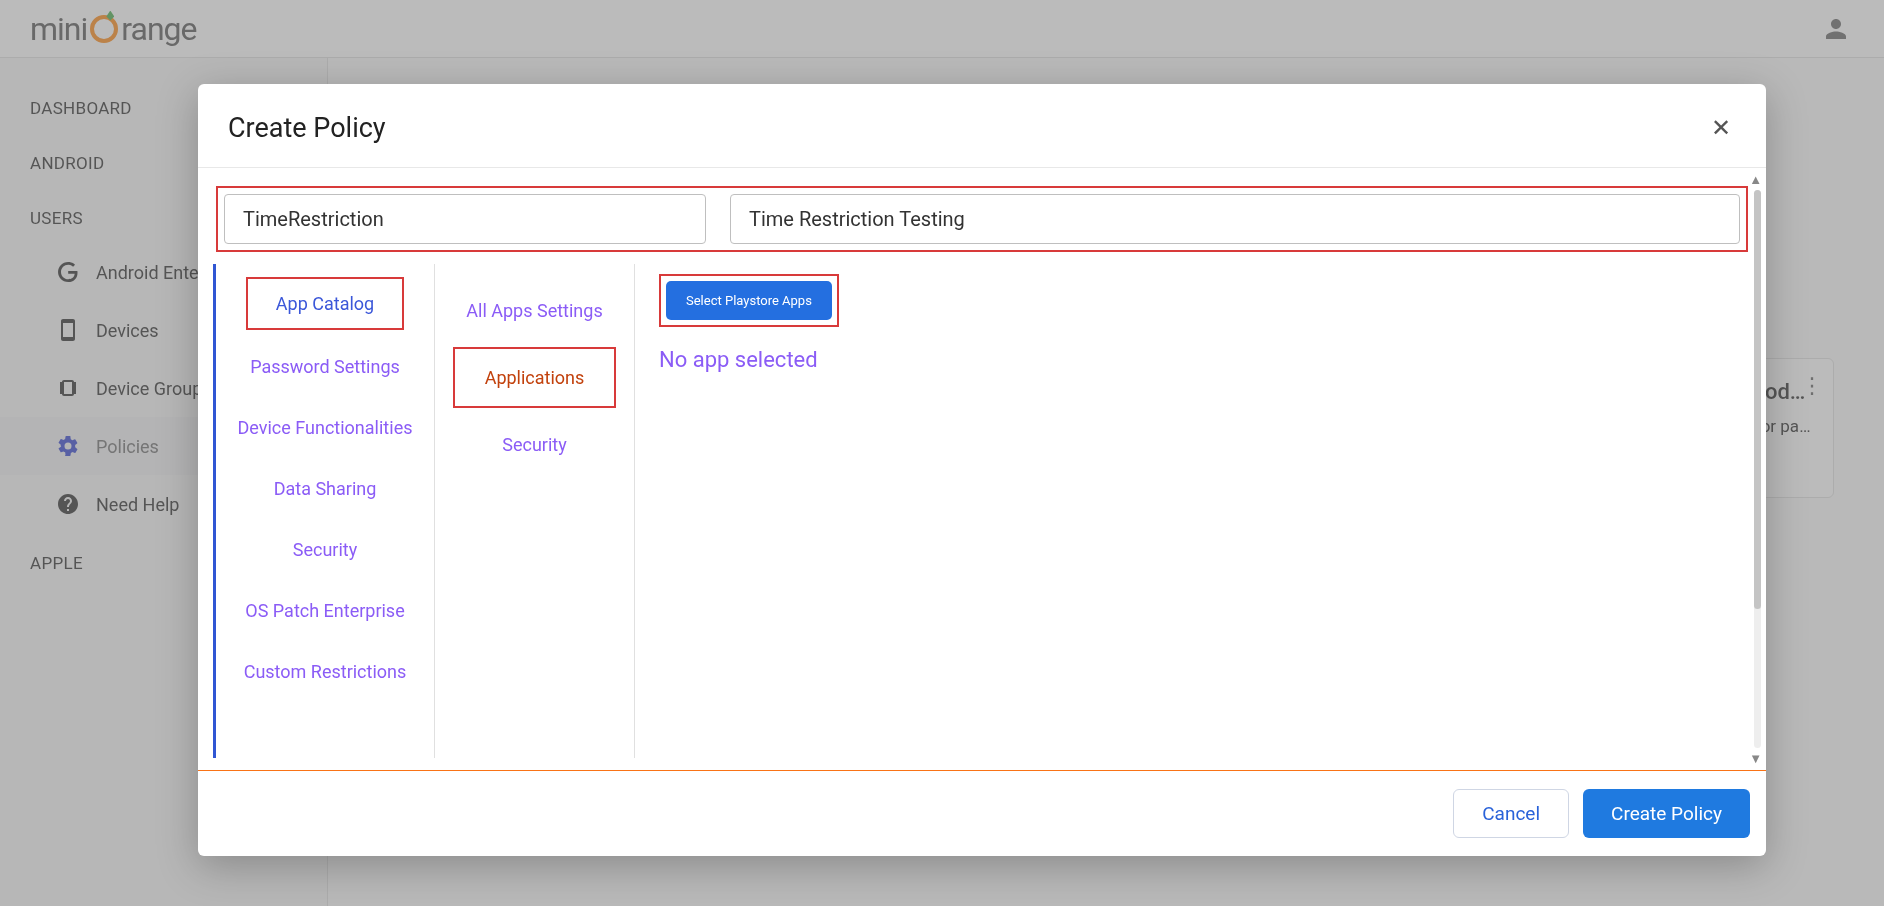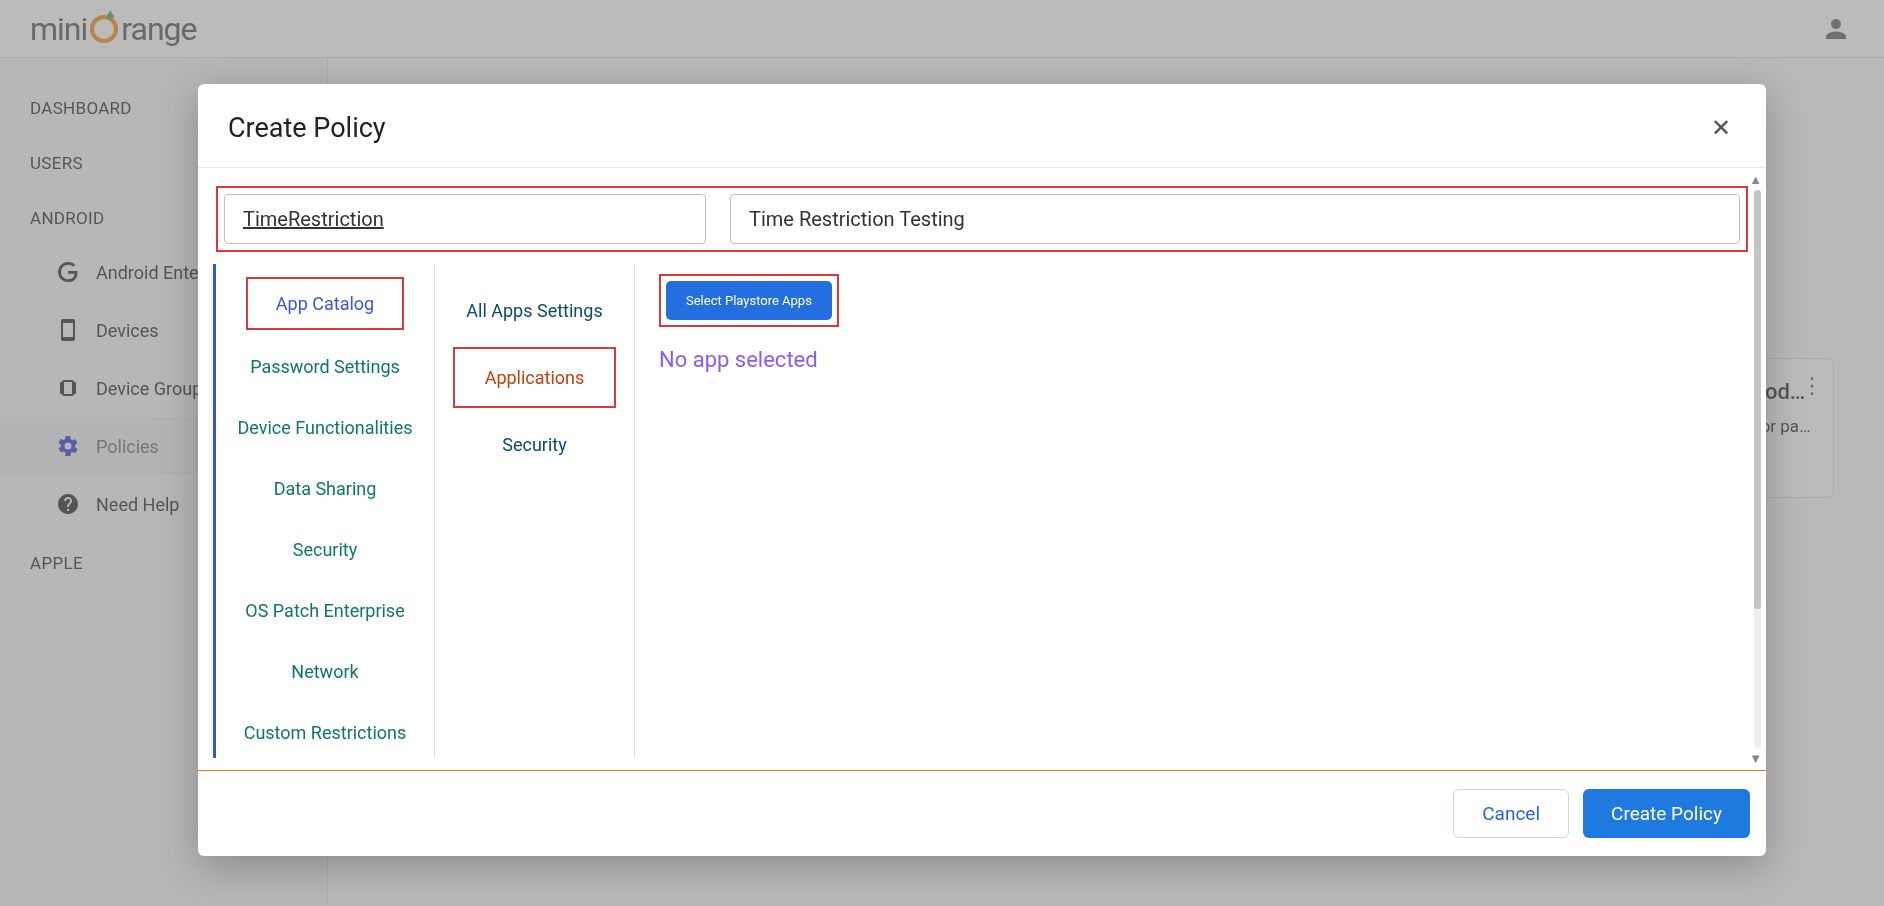--- a/index.html
+++ b/index.html
@@ -189,56 +189,56 @@
     }
     .name-input, .desc-input {
       height: 50px;
       border: 1px solid #bfbfbf;
       border-radius: 4px;
       padding: 0 18px;
       font-size: 20px;
       color: #333;
       outline: none;
     }
-    .name-input { width: 482px; text-decoration: underline; }
+    .name-input { width: 482px; }
     .desc-input { flex: 1; }
 
     .config-grid { display: flex; height: calc(100% - 90px); }
     .cat-col {
       width: 222px;
       border-right: 1px solid #e0e0e0;
       padding: 10px 6px;
       border-left: 3px solid #3056d3;
     }
     .cat-item {
       text-align: center;
       padding: 20px 6px;
       font-size: 18px;
-      color: #0f766e;
+      color: #8b5cf6;
       cursor: pointer;
     }
     .cat-item.active {
       color: #3b57d9;
     }
     .cat-red-box {
       border: 2px solid #d83a3a;
       margin: 3px 24px 6px;
     }
     .cat-red-box .cat-item { padding: 14px 6px; }
 
     .sub-col {
       width: 200px;
       border-right: 1px solid #e0e0e0;
       padding: 14px 6px;
     }
     .sub-item {
       text-align: center;
       padding: 20px 6px;
       font-size: 18px;
-      color: #0c4a6e;
+      color: #8b5cf6;
       cursor: pointer;
       line-height: 1.4;
     }
     .sub-item.active { color: #c2410c; }
     .sub-red-box { border: 2px solid #d83a3a; margin: 4px 12px; }
     .sub-red-box .sub-item { padding: 16px 6px; }
 
     .apps-col { flex: 1; padding: 10px 24px; }
     .app-red-box {
       border: 2px solid #d83a3a;
@@ -295,22 +295,22 @@
     <div class="avatar-icon">
       <svg viewBox="0 0 24 24" width="30" height="30">
           <path fill="#6b6b6b" d="M12 12c2.21 0 4-1.79 4-4s-1.79-4-4-4-4 1.79-4 4 1.79 4 4 4zm0 2c-2.67 0-8 1.34-8 4v2h16v-2c0-2.66-5.33-4-8-4z"></path>
         </svg>
     </div>
   </div>
 
   <div class="main-layout">
     <div class="sidebar">
       <div class="sidebar-heading">DASHBOARD</div>
+      <div class="sidebar-heading">ANDROID</div>
       <div class="sidebar-heading">USERS</div>
-      <div class="sidebar-heading">ANDROID</div>
 
       <div class="sidebar-item">
         <span class="nav-icon">
           <svg viewBox="0 0 24 24" width="24" height="24">
               <path d="M21.35 11.1h-9.17v2.73h6.51c-.33 3.81-3.5 5.44-6.5 5.44C8.36 19.27 5 16.25 5 12c0-4.1 3.2-7.27 7.2-7.27 3.09 0 4.9 1.97 4.9 1.97L19 4.72S16.56 2 12.1 2C6.42 2 2.03 6.8 2.03 12c0 5.05 4.13 10 10.22 10 5.35 0 9.25-3.67 9.25-9.09 0-1.15-.15-1.81-.15-1.81z"></path>
             </svg>
         </span>
         <span>Android Enterprise</span>
       </div>
 
@@ -384,21 +384,20 @@
     <div class="config-grid">
       <div class="cat-col">
         <div class="cat-red-box">
           <div class="cat-item active">App Catalog</div>
         </div>
         <div class="cat-item">Password Settings</div>
         <div class="cat-item">Device Functionalities</div>
         <div class="cat-item">Data Sharing</div>
         <div class="cat-item">Security</div>
         <div class="cat-item">OS Patch Enterprise</div>
-        <div class="cat-item">Network</div>
         <div class="cat-item">Custom Restrictions</div>
       </div>
 
       <div class="sub-col">
         <div class="sub-item">All Apps Settings</div>
         <div class="sub-red-box">
           <div class="sub-item active">Applications</div>
         </div>
         <div class="sub-item">Security</div>
       </div>

